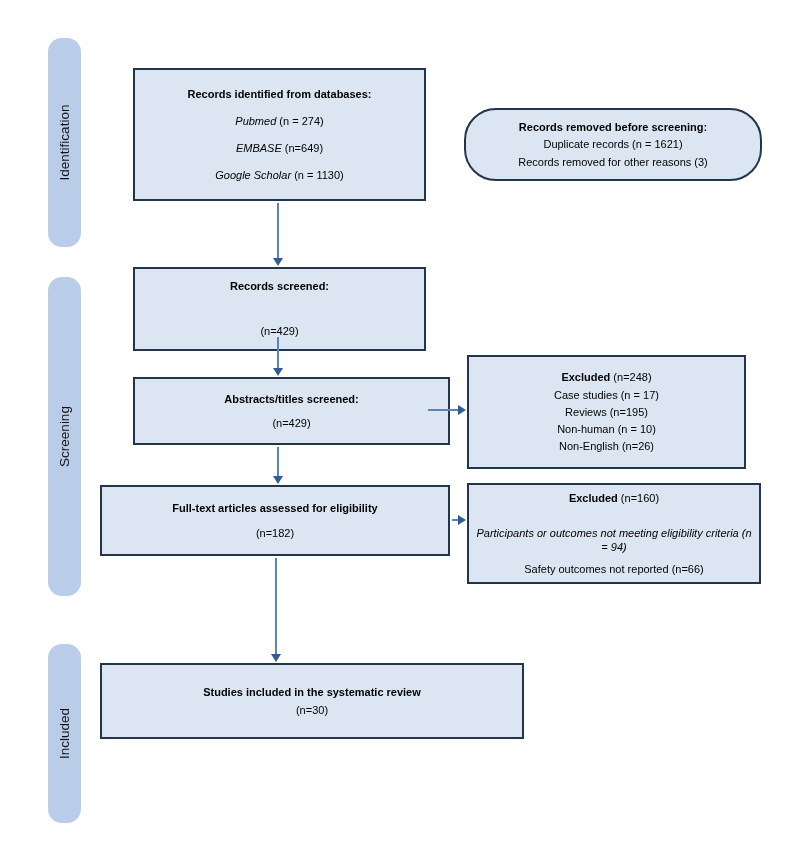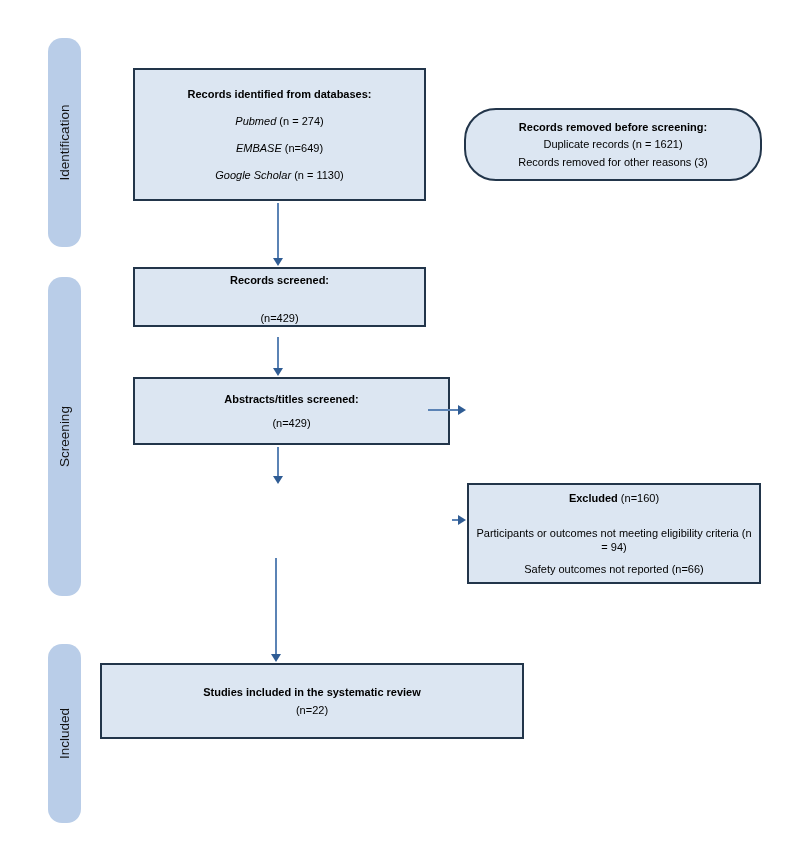--- a/index.html
+++ b/index.html
@@ -108,44 +108,58 @@
       <span>(n = 1130)</span>
     </div>
   </div>
 
   <div class="box tight" style="left:464px;top:108px;width:298px;height:73px;border-radius:32px;">
     <div class="box-title row">Records removed before screening:</div>
     <div class="row">Duplicate records  (n = 1621)</div>
     <div class="row">Records removed for other reasons (3)</div>
   </div>
 
-  <div class="box" style="left:133px;top:267px;width:293px;height:60px;gap:24px;">
+  <div class="box" style="left:133px;top:267px;width:293px;height:84px;gap:24px;">
     <div class="box-title">Records screened:</div>
     <div>(n=429)</div>
   </div>
 
   <div class="box" style="left:133px;top:377px;width:317px;height:68px;">
     <div class="box-title">Abstracts/titles screened:</div>
     <div>(n=429)</div>
   </div>
 
+  <div class="box tight" style="left:467px;top:355px;width:279px;height:114px;">
+    <div class="row">
+      <span class="box-title">Excluded</span>
+      <span>(n=248)</span>
+    </div>
+    <div class="row">Case studies (n = 17)</div>
+    <div class="row">Reviews (n=195)</div>
+    <div class="row">Non-human (n = 10)</div>
+    <div class="row">Non-English  (n=26)</div>
+  </div>
 
+  <div class="box" style="left:100px;top:485px;width:350px;height:71px;">
+    <div class="box-title">Full-text articles assessed for eligibility</div>
+    <div>(n=182)</div>
+  </div>
 
   <div class="box tight" style="left:467px;top:483px;width:294px;height:101px;">
     <div class="row">
       <span class="box-title">Excluded</span>
       <span>(n=160)</span>
     </div>
-    <div class="row" style="margin-top:19px;">Participants or outcomes not meeting eligibility criteria (n = 94)</div>
+    <div class="row" style="margin-top:19px;font-style:italic;">Participants or outcomes not meeting eligibility criteria (n = 94)</div>
     <div class="row" style="margin-top:6px;">Safety outcomes not reported (n=66)</div>
   </div>
 
   <div class="box tight" style="left:100px;top:663px;width:424px;height:76px;">
     <div class="box-title row">Studies included in the systematic review</div>
-    <div class="row">(n=22)</div>
+    <div class="row">(n=30)</div>
   </div>
 
   <div class="varrow" style="left:277px;top:203px;height:56px;"></div>
   <div class="varrow" style="left:277px;top:337px;height:32px;"></div>
   <div class="varrow" style="left:277px;top:447px;height:30px;"></div>
   <div class="varrow" style="left:275px;top:558px;height:97px;"></div>
   <div class="harrow" style="left:428px;top:409px;width:31px;"></div>
   <div class="harrow" style="left:452px;top:519px;width:7px;"></div>
 
 </div>

